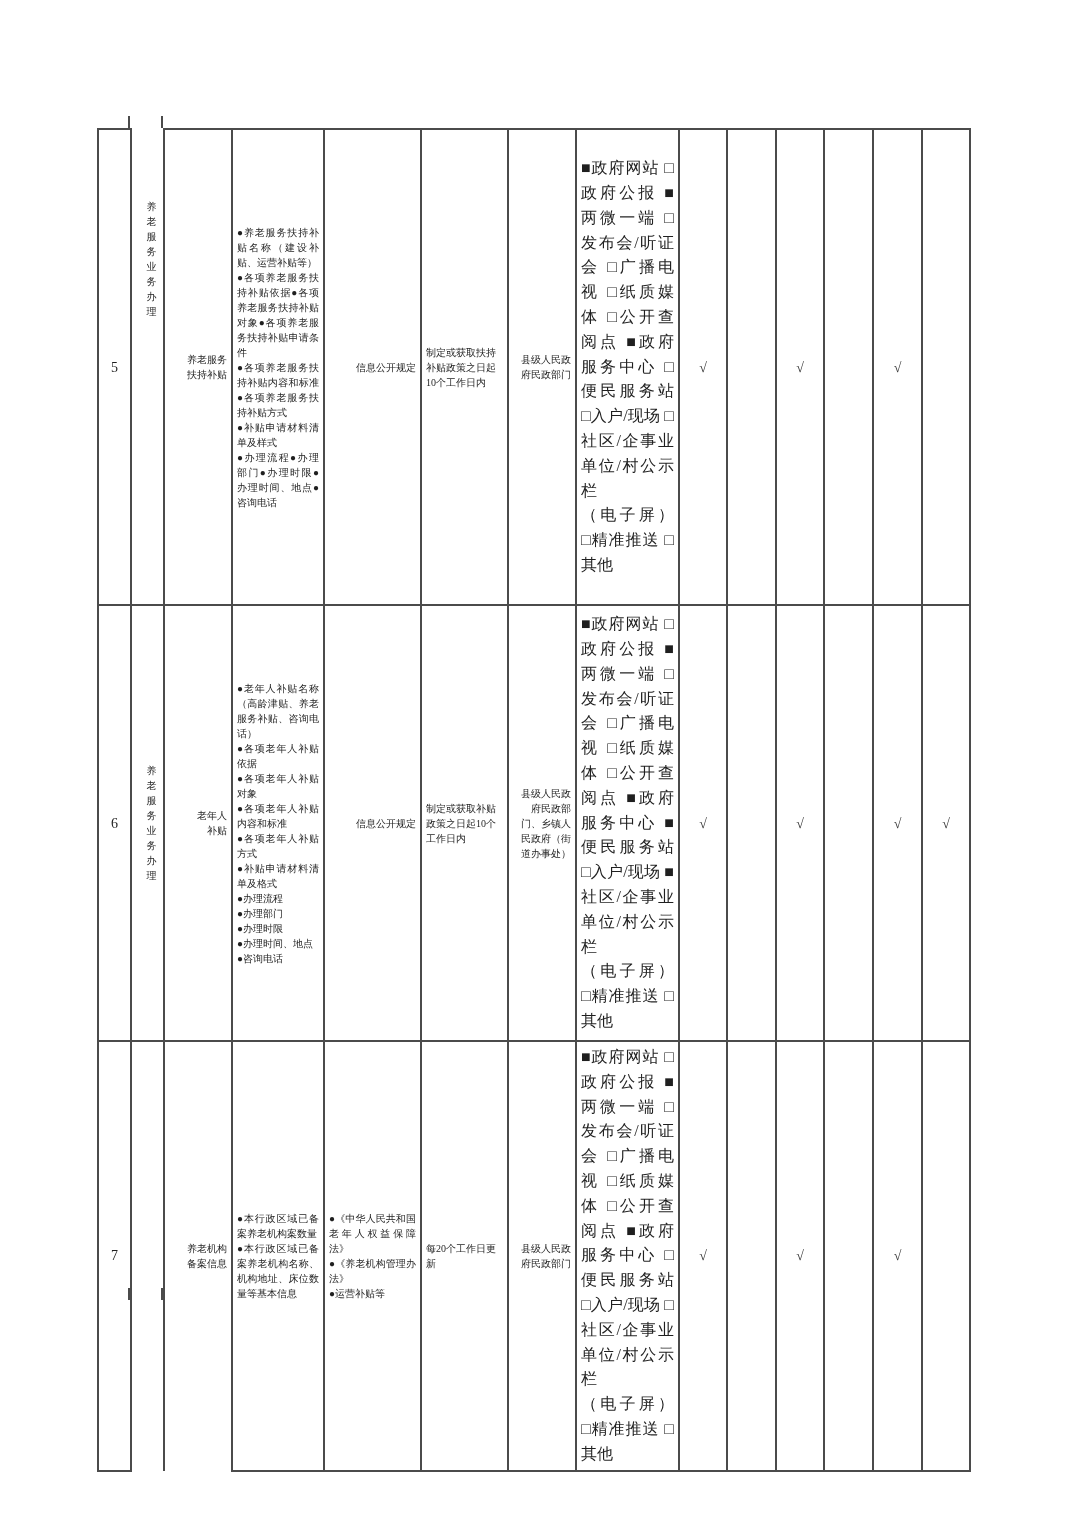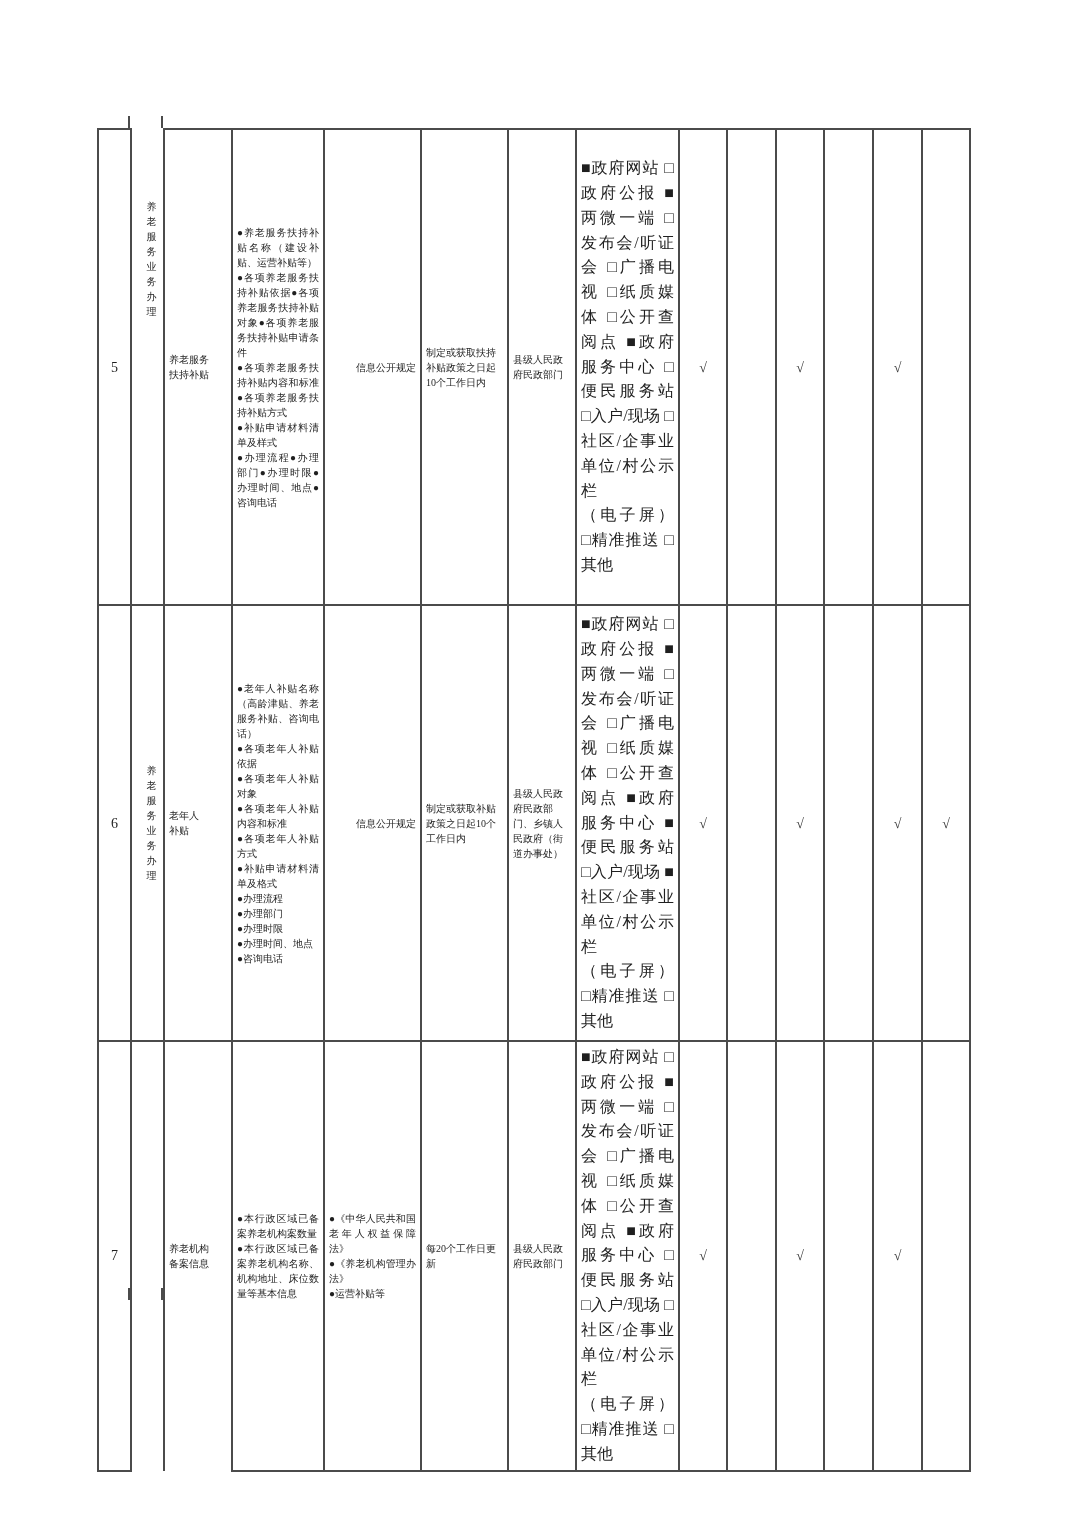--- a/index.html
+++ b/index.html
@@ -31,27 +31,27 @@
   }
   td.seq { text-align: center; font-size: 14px; }
   td.category {
     text-align: center;
     letter-spacing: 2px;
     padding-left: 12px;
     padding-right: 2px;
   }
   td.category.cont-top { border-top: none; vertical-align: top; padding-top: 70px; }
   td.category.cont-bottom { border-bottom: none; }
-  td.item { text-align: left; white-space: pre-line; margin-top: 29px; }
+  td.item { text-align: right; white-space: pre-line; margin-top: 29px; }
   td.item.cont-bottom { border-bottom: none; }
   td.content { text-align: justify; white-space: pre-line; }
   td.basis { text-align: right; }
   td.basis.bullets { text-align: justify; white-space: pre-line; }
   td.deadline { text-align: left; margin-top: 29px; }
-  td.agency { text-align: left; }
+  td.agency { text-align: right; }
   td.channels { text-align: justify; white-space: pre-line; font-size: 16px; line-height: 1.55; margin-left: 34px; }
   td.check { text-align: center; font-size: 14px; color: #3a3a3a; }
   tr.r5 { height: 476px; }
   tr.r6 { height: 436px; }
   tr.r7 { height: 250px; }
   .stub {
     position: absolute;
     width: 2px;
     height: 12px;
     background: #4b4b4b;

